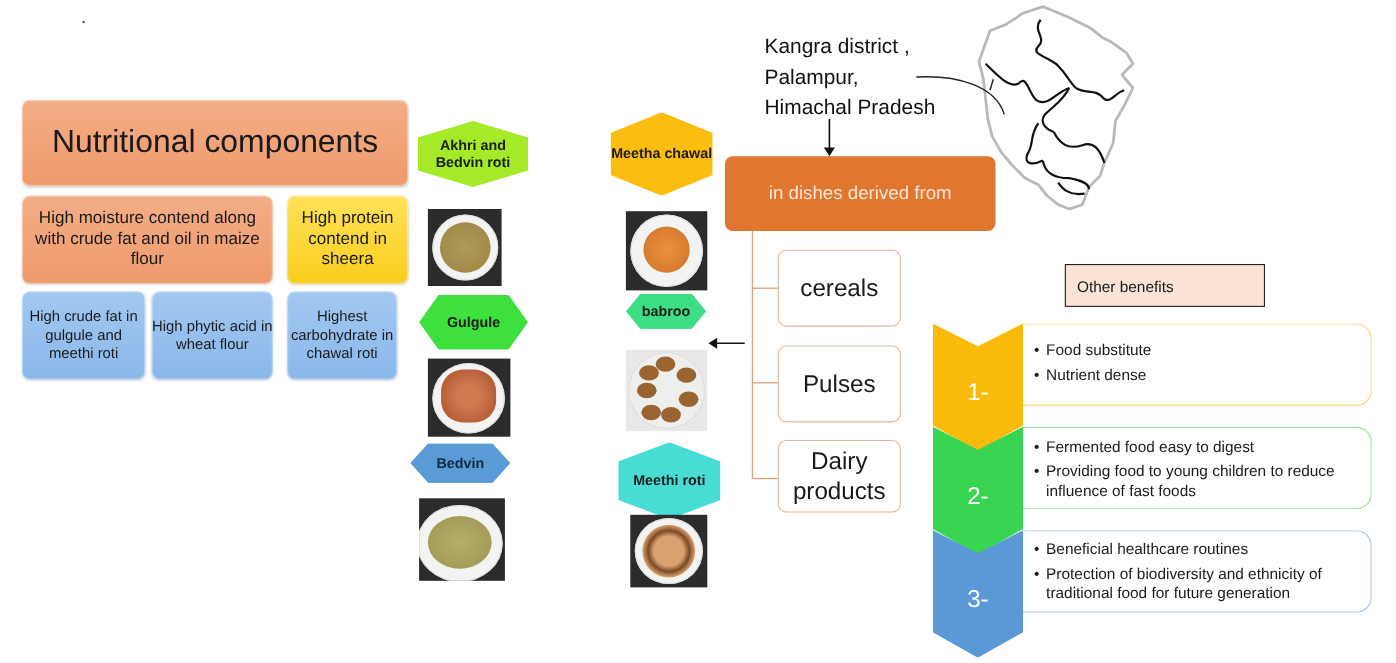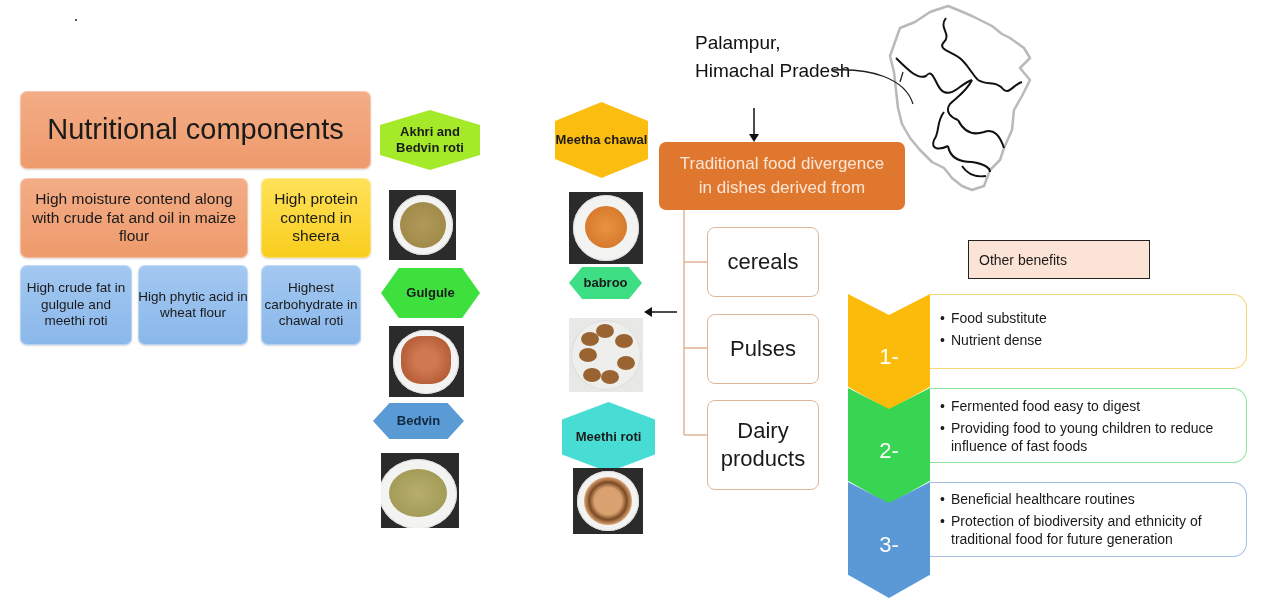--- a/index.html
+++ b/index.html
@@ -143,20 +143,21 @@
   <div class="hex tall" style="left:562px;top:402px;width:93px;height:70px;background:#47ddd5;">
     <span>Meethi roti</span>
   </div>
   <div class="photo" style="left:573px;top:468px;width:70px;height:66px;">
     <div class="plate" style="left:4px;top:3px;width:62px;height:60px;"></div>
     <div class="food" style="left:11px;top:9px;width:48px;height:48px;background:radial-gradient(circle,#d9a070 40%,#7a4a26 55%,#d9a070 70%);"></div>
   </div>
 </div>
 
 <div class="abs loc-text">
+  <div>Kangra district ,</div>
   <div>Palampur,</div>
   <div>Himachal Pradesh</div>
 </div>
 
 <svg class="abs" style="left:820px;top:0;width:230px;height:200px;" viewBox="820 0 230 200">
 
   <path d="M900 28 L915 22 L930 12 L948 6 L958 10 L972 16 L992 26 L1002 34 L1010 38 L1024 48 L1030 58 L1020 68 L1030 80 L1022 96 L1014 110 L1012 130 L1004 148 L1000 160 L990 170 L984 186 L972 190 L962 186 L952 178 L944 168 L932 162 L920 150 L910 138 L902 124 L898 108 L896 90 L894 72 L890 56 Z" fill="none" stroke="#b9b9b9" stroke-width="2.5" stroke-linejoin="round"></path>
 
   <path d="M946 18 C938 28,952 34,944 42 C936 50,955 52,962 60 C970 68,972 74,978 80" fill="none" stroke="#111" stroke-width="2"></path>
   <path d="M896 58 C908 70,918 80,926 76 C934 66,936 90,944 92 C954 96,960 84,972 80" fill="none" stroke="#111" stroke-width="2"></path>
@@ -171,40 +172,39 @@
   <line x1="903" y1="72" x2="900" y2="82" stroke="#222" stroke-width="1.3"></line>
 </svg>
 
 <svg class="abs" style="left:748px;top:108px;width:12px;height:36px;">
   <line x1="6" y1="0" x2="6" y2="28" stroke="#111" stroke-width="1.5"></line>
   <polygon points="1,26 11,26 6,34" fill="#111"></polygon>
 </svg>
 
 <div class="abs trad-box">
   <div>
-    <div>Traditional food divergence</div>
     <div>in dishes derived from</div>
   </div>
 </div>
 
 <svg class="abs" style="left:680px;top:210px;width:30px;height:230px;">
   <line x1="4" y1="0" x2="4" y2="225" stroke="#d9a27e" stroke-width="1.2"></line>
   <line x1="4" y1="52" x2="28" y2="52" stroke="#d9a27e" stroke-width="1.2"></line>
   <line x1="4" y1="138" x2="28" y2="138" stroke="#d9a27e" stroke-width="1.2"></line>
   <line x1="4" y1="225" x2="28" y2="225" stroke="#d9a27e" stroke-width="1.2"></line>
 </svg>
 
 <svg class="abs" style="left:644px;top:306px;width:34px;height:12px;">
   <line x1="6" y1="6" x2="33" y2="6" stroke="#111" stroke-width="1.5"></line>
   <polygon points="0,6 8,1 8,11" fill="#111"></polygon>
 </svg>
 
 <div class="cat-box" style="top:227px;height:70px;">cereals</div>
 <div class="cat-box" style="top:314px;height:70px;">Pulses</div>
-<div class="cat-box" style="top:400px;height:90px;text-align:center;">Dairy products</div>
+<div class="cat-box" style="top:400px;height:66px;text-align:center;">Dairy products</div>
 
 <div class="abs ob-title">Other benefits</div>
 
 <div class="bbox" style="top:294px;height:75px;border-color:#f5d678;">
   <ul>
     <li>Food substitute</li>
     <li>Nutrient dense</li>
   </ul>
 </div>
 <div class="bbox" style="top:388px;height:75px;padding-top:8px;border-color:#8fe39a;">

